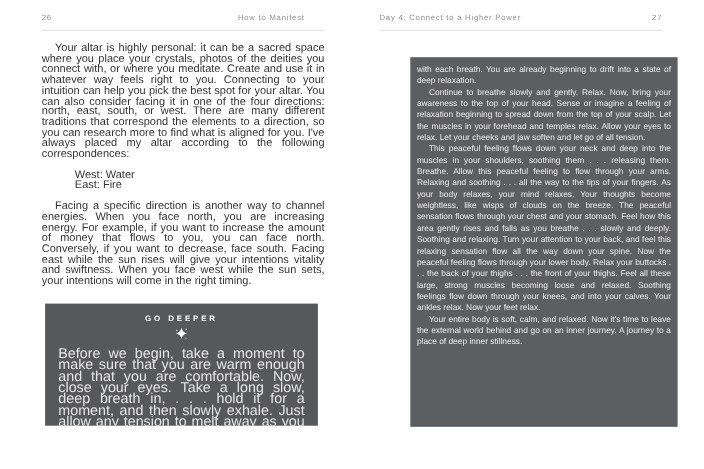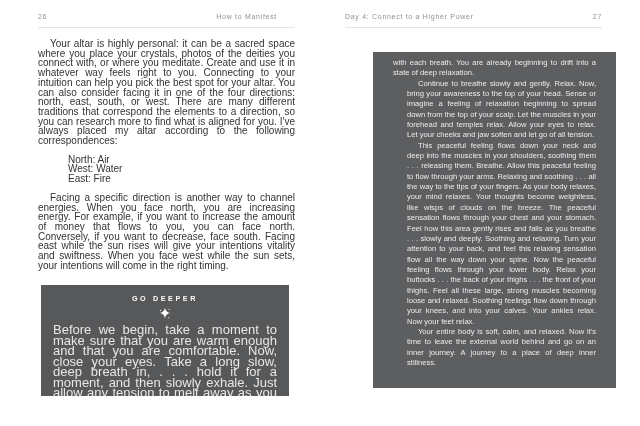--- a/index.html
+++ b/index.html
@@ -50,44 +50,43 @@
   }
   .box-body {
     margin-top:6px;
     font-size:13px; line-height:10.4px;
     text-align:justify; color:#e7e7e8;
   }
 
   .meditation-box {
     margin-top:24px; margin-left:28px;
     width:243px; height:336px;
-    padding:6px 20px;
+    padding:6px 6px;
     overflow:hidden;
     color:#ececed;
     font-size:7.6px; line-height:10.35px;
     text-align:justify;
   }
-  .meditation-box p.indent { text-indent:11px;margin-left:14px; }
+  .meditation-box p.indent { text-indent:11px; }
 </style>
 </head>
 <body>
 
 <div class="spread">
 
   <div class="page">
     <div class="page-inner-left">
       <div class="page-header">
         <span>26</span>
         <span class="head-offset">How to Manifest</span>
       </div>
 
       <div class="body-serif p1 para-indent">Your altar is highly personal: it can be a sacred space where you place your crystals, photos of the deities you connect with, or where you meditate. Create and use it in whatever way feels right to you. Connecting to your intuition can help you pick the best spot for your altar. You can also consider facing it in one of the four directions: north, east, south, or west. There are many different traditions that correspond the elements to a direction, so you can research more to find what is aligned for you. I've always placed my altar according to the following correspondences:</div>
 
       <div class="body-serif corr-list">
-        <div>North: Air</div>
         <div>West: Water</div>
         <div>East: Fire</div>
       </div>
 
       <div class="body-serif p2 para-indent">Facing a specific direction is another way to channel energies. When you face north, you are increasing energy. For example, if you want to increase the amount of money that flows to you, you can face north. Conversely, if you want to decrease, face south. Facing east while the sun rises will give your intentions vitality and swiftness. When you face west while the sun sets, your intentions will come in the right timing.</div>
 
       <div class="go-deeper-box" style="background: rgb(87, 88, 90);">
         <div class="eyebrow">GO DEEPER</div>
         <div class="sparkle-wrap">
           <svg width="14" height="13" viewBox="0 0 16 16" fill="#ffffff" aria-hidden="true">

